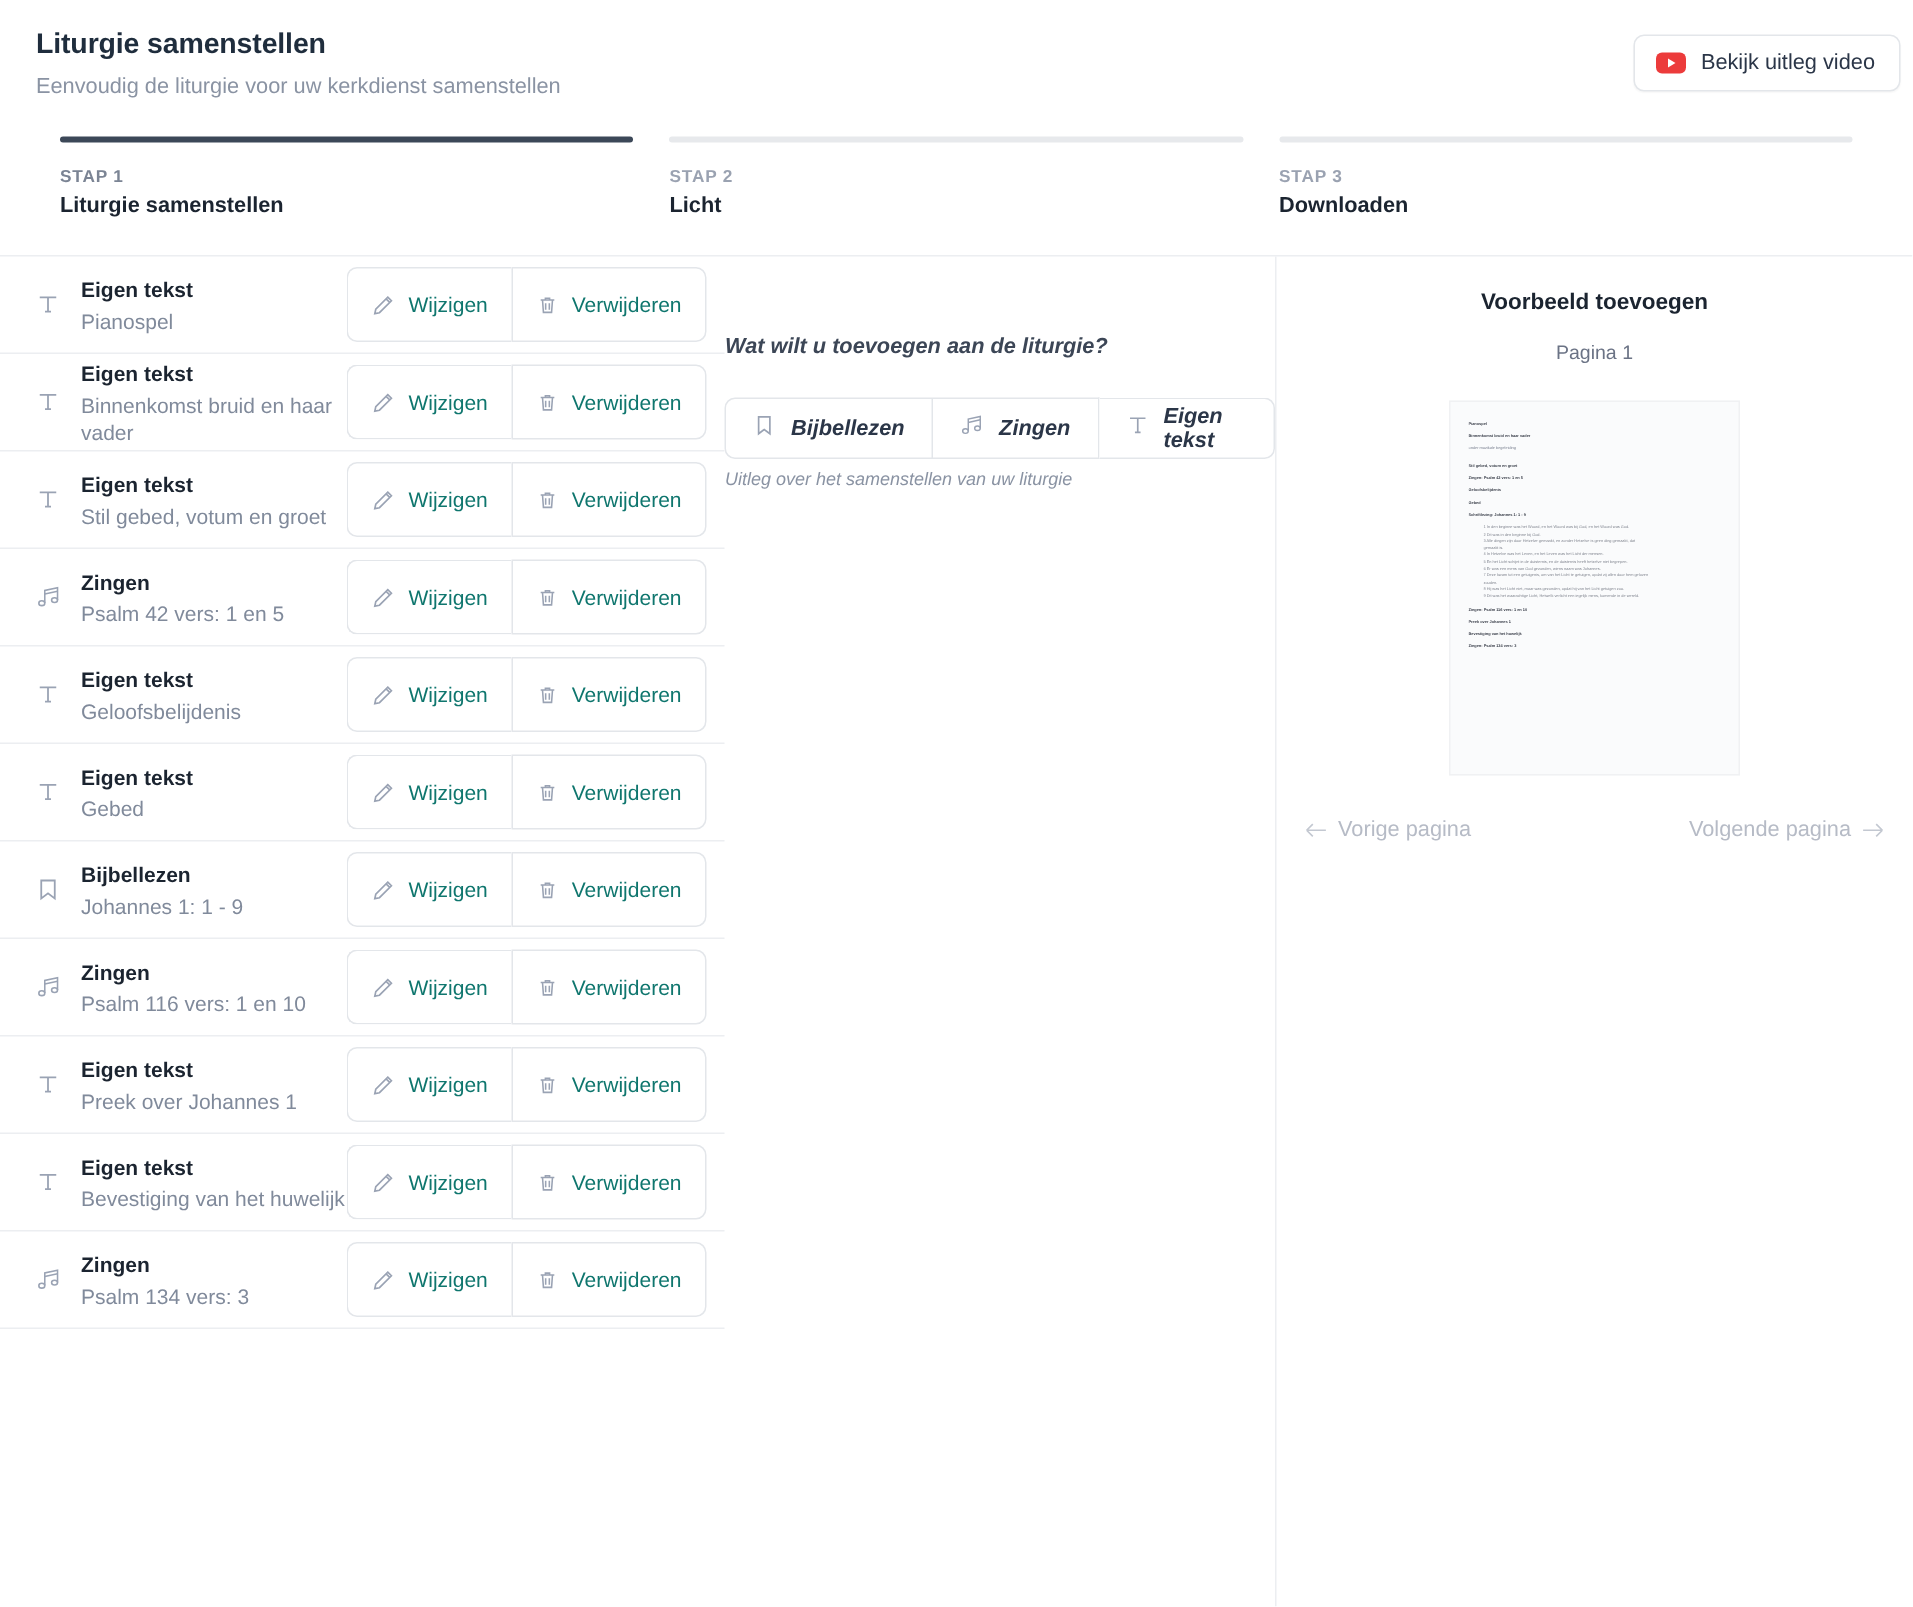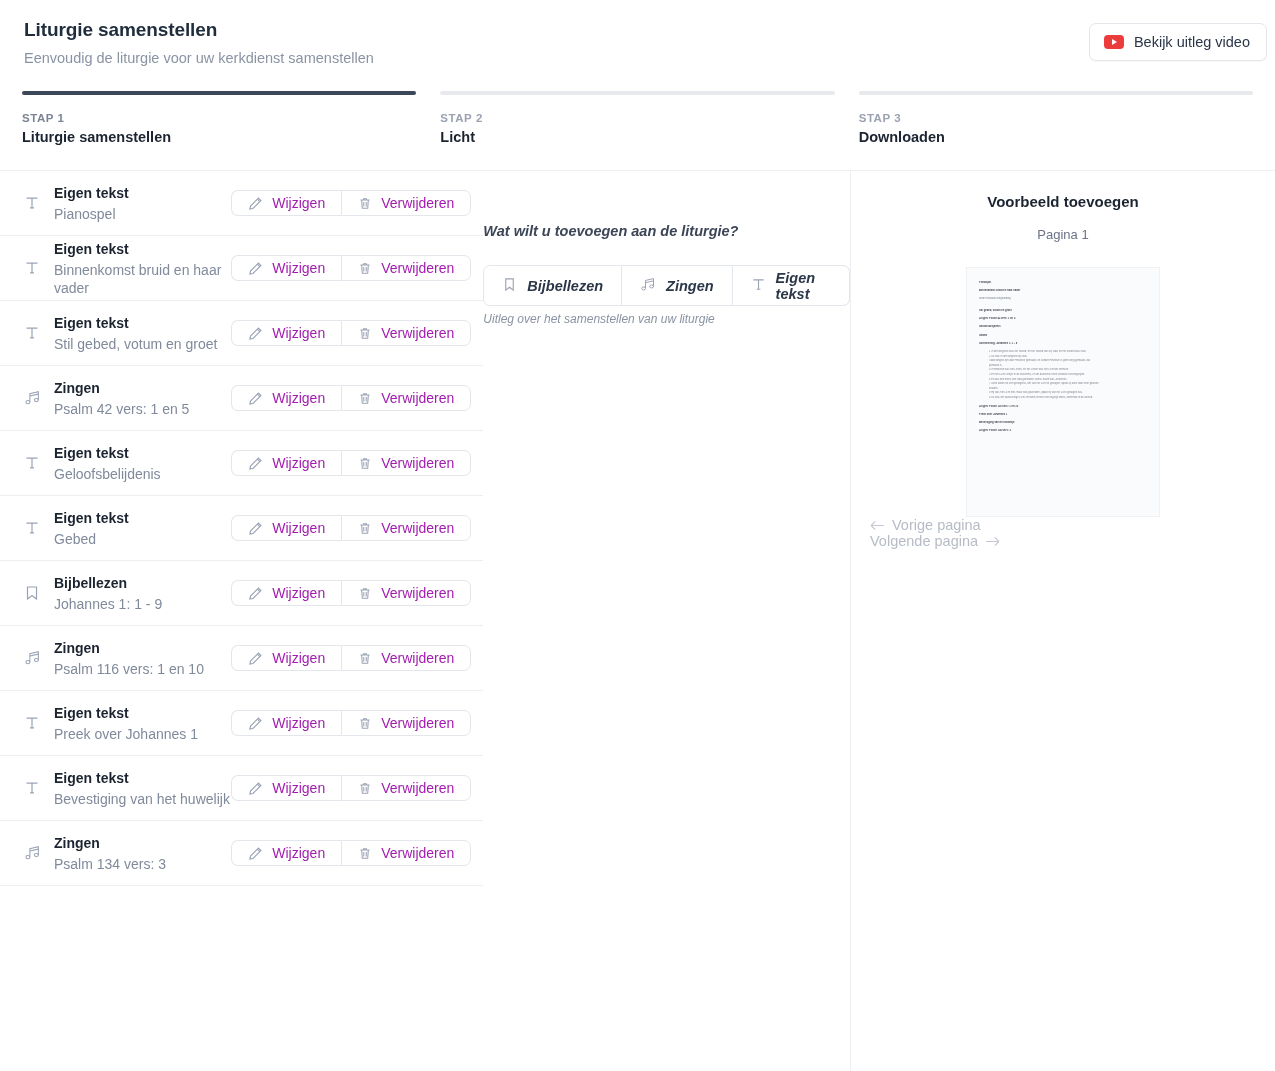--- a/index.html
+++ b/index.html
@@ -57,21 +57,21 @@
     width: 0; height: 0;
     border-left: 5px solid #fff;
     border-top: 3.4px solid transparent;
     border-bottom: 3.4px solid transparent;
     margin-left: 1.5px;
   }
 
   
   .steps {
     display: flex;
-    padding: 0 22px;
+    padding: 0 40px;
     gap: 24px;
     margin-top: 23px;
     flex: 0 0 auto;
   }
   .step { flex: 1 1 0; min-width: 0; cursor: pointer; }
   .step-bar { height: 4px; border-radius: 2px; background: #e7e9ec; }
   .step.active .step-bar { background: #3c4858; }
   .step-num {
     margin-top: 17px;
     font-size: 11.5px;
@@ -141,23 +141,23 @@
     color: #808a9b;
     line-height: 18px;
   }
   .row-actions { display: flex; flex: 0 0 auto; }
   .act-btn {
     display: flex; align-items: center; gap: 9px;
     background: #fff;
     border: 1px solid #e3e6ea;
     padding: 9px 16px;
     font-size: 14px;
-    color: #a21caf;
+    color: #0f766e;
     cursor: pointer;
-    height: 26px;
+    height: 50px;
   }
   .act-btn.first { border-radius: 7px 0 0 7px; border-right: none; }
   .act-btn.last { border-radius: 0 7px 7px 0; }
   .act-btn svg { flex: 0 0 auto; }
 
   
   .add-section {
     padding-top: 52px;
     flex: 1 1 auto;
     font-style: italic;
@@ -221,21 +221,21 @@
   .prev-doc .dl { margin: 0 0 3.6px 0; font-weight: 700; color: #3a3f4a; white-space: nowrap; overflow: hidden; }
   .prev-doc .dl.light { font-weight: 400; color: #7a8090; }
   .prev-doc .gap { height: 3.5px; }
   .prev-doc .verses { margin: 1px 0 4px 10px; }
   .prev-doc .verses div { font-weight: 400; color: #80858f; white-space: nowrap; overflow: hidden; }
   .prev-nav {
     width: 100%;
     display: flex;
     justify-content: space-between;
     padding: 0 19px;
-    flex-direction: column;
+    margin-top: 28px;
   }
   .prev-nav span {
     font-size: 14.5px;
     color: #b6bbc6;
     cursor: pointer;
     display: inline-flex;
     align-items: center;
     gap: 7px;
   }
 </style>

